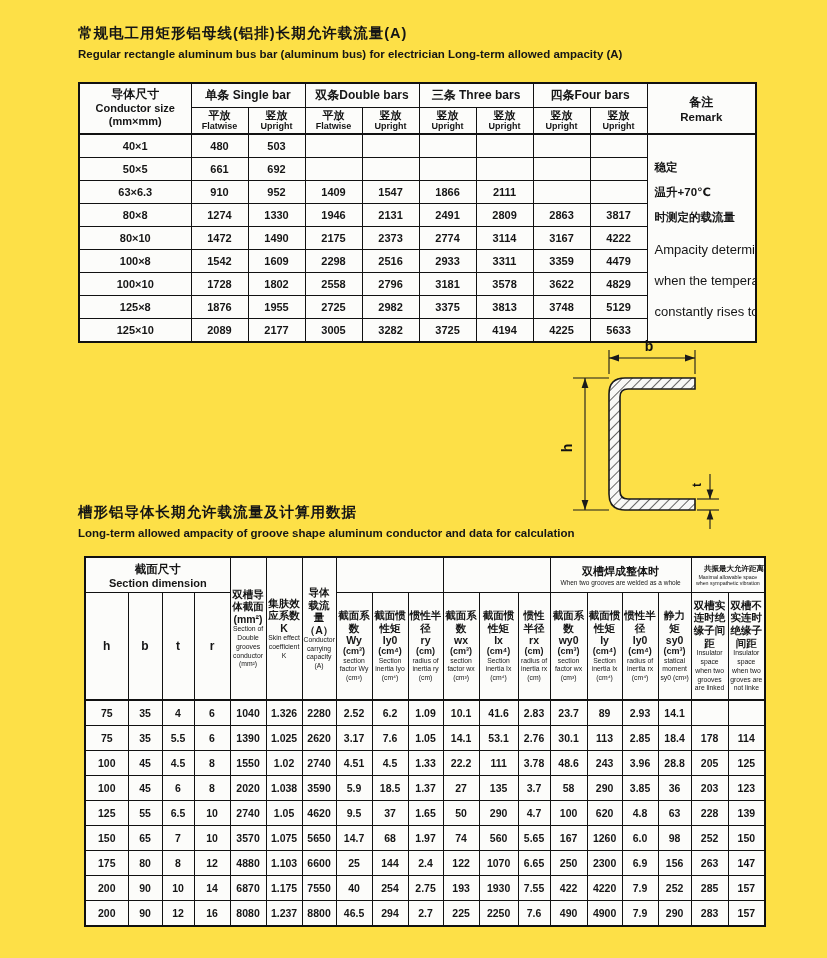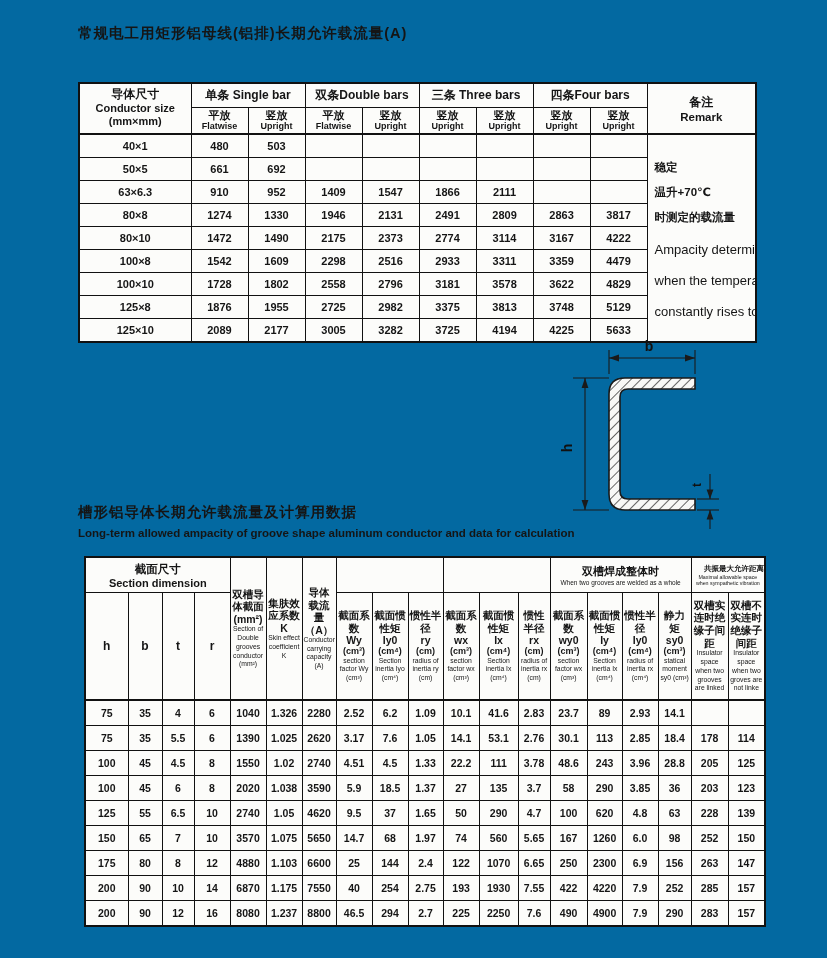--- a/index.html
+++ b/index.html
@@ -1,18 +1,18 @@
 <!DOCTYPE html>
 <html><head>
 <meta charset="utf-8">
 <style>
   html,body { margin:0; padding:0; background:#e8e8e6; }
   .page {
     position:relative; width:827px; height:958px; margin:0 auto;
-    background:#0369a1; color:#151515;
+    background:#fde047; color:#151515;
     font-family:"Liberation Sans","DejaVu Sans",sans-serif;
     overflow:hidden;
   }
   
   .titles { position:absolute; left:78px; }
   .title-zh { font-size:14.5px; font-weight:700; letter-spacing:1px; }
   .title-en { font-size:11.5px; font-weight:700; margin-top:5px; }
   .s1-titles { top:24px; }
   .s2-titles { top:503px; }
   
@@ -55,20 +55,21 @@
   .vib-zh { display:block; font-size:7.5px; font-weight:700;text-align:right; }
   .vib-en { display:block; font-size:5.3px; font-weight:400; line-height:1.2; }
 </style>
 </head>
 <body>
 
 <div class="page">
 
   <div class="titles s1-titles">
     <div class="title-zh">常规电工用矩形铝母线(铝排)长期允许载流量(A)</div>
+    <div class="title-en">Regular rectangle aluminum bus bar (aluminum bus) for electrician  Long-term allowed ampacity (A)</div>
   </div>
 
   <table class="t1">
     <colgroup>
       <col style="width:112px">
         <col style="width:57px">
         <col style="width:57px">
         <col style="width:57px">
         <col style="width:57px">
       <col style="width:57px">

